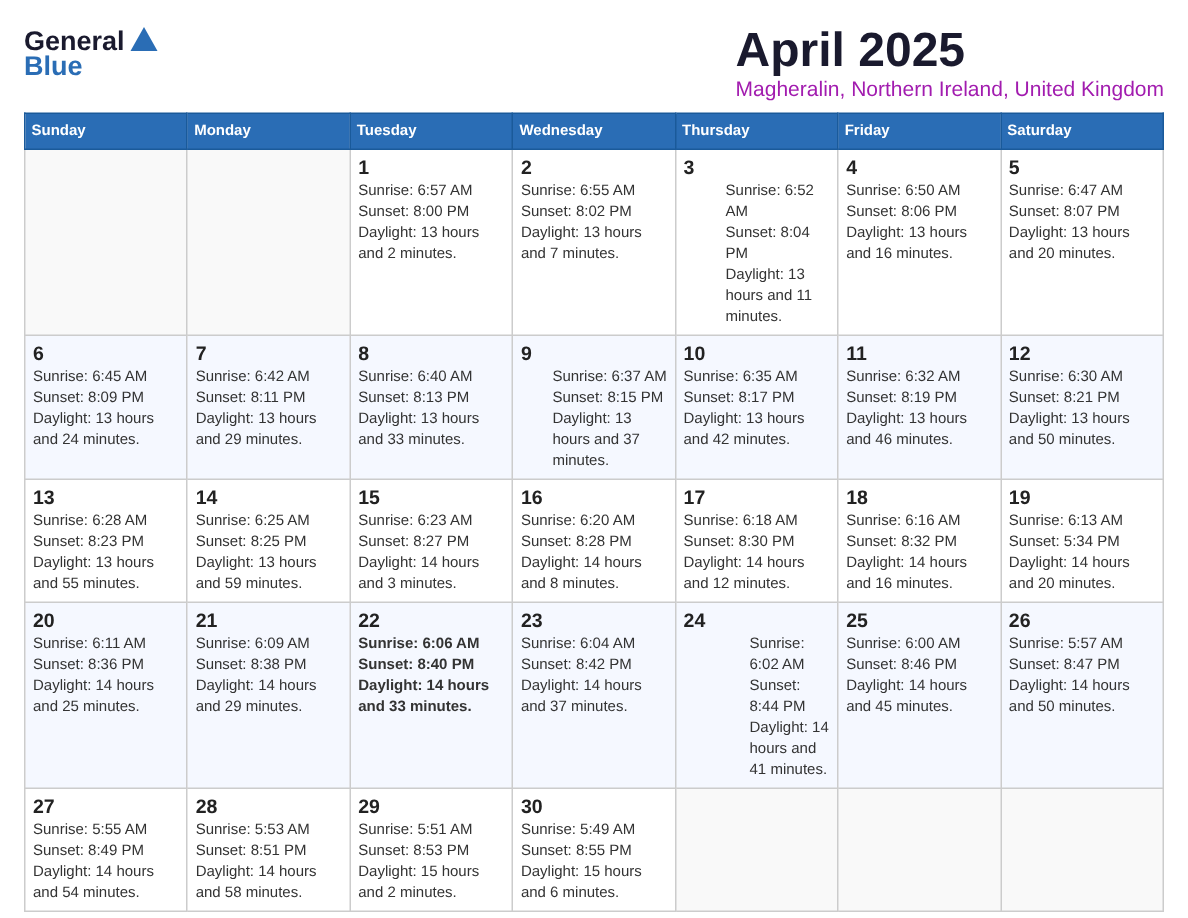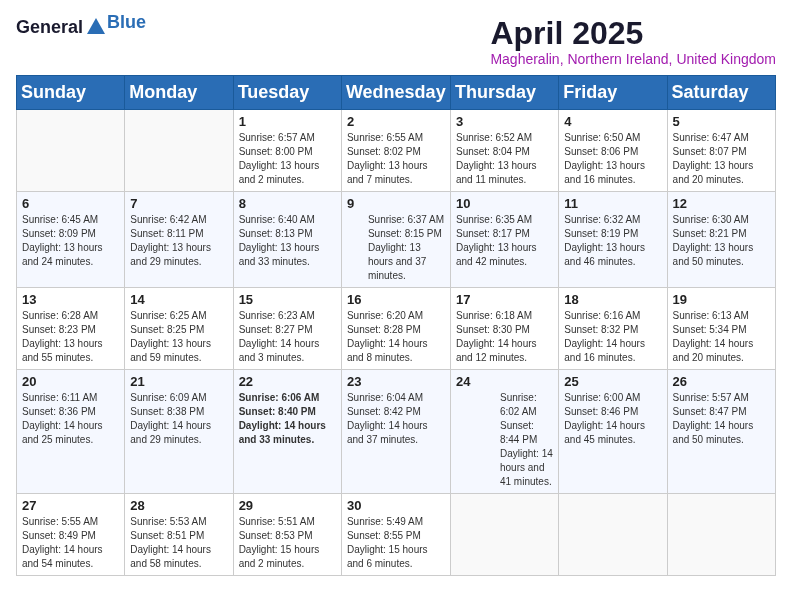--- a/index.html
+++ b/index.html
@@ -11,21 +11,21 @@
       padding: 16px;
     }
     .header {
       display: flex;
       justify-content: space-between;
       align-items: flex-start;
       margin-bottom: 4px;
     }
     .logo {
       display: flex;
-      flex-direction: row;
+      flex-direction: column;
       align-items: flex-start;
     }
     .logo-row {
       display: flex;
       align-items: center;
       gap: 2px;
     }
     .title-block {
       text-align: left;
     }
@@ -40,21 +40,21 @@
       color: #a21caf;
     }
     .calendar {
       width: 100%;
       border-collapse: collapse;
       margin-top: 8px;
     }
     .calendar th {
       background: #2a6db5;
       color: #fff;
-      font-size: 18px;
+      font-size: 10px;
       font-weight: bold;
       padding: 6px 4px;
       text-align: left;
       border: 1px solid #1a5a9a;
     }
     .calendar td {
       border: 1px solid #ccc;
       vertical-align: top;
       padding: 4px 5px;
       width: 108px;
@@ -121,21 +121,21 @@
 Daylight: 13 hours and 2 minutes.</div>
         </td>
         <td>
           <div class="day-num">2</div>
           <div class="day-info" style="white-space: pre-line;">Sunrise: 6:55 AM
 Sunset: 8:02 PM
 Daylight: 13 hours and 7 minutes.</div>
         </td>
         <td>
           <div class="day-num">3</div>
-          <div class="day-info" style="white-space: pre-line;">Sunrise: 6:52 AM
+          <div class="day-info" style="white-space: pre-line; margin-left: 28px;">Sunrise: 6:52 AM
 Sunset: 8:04 PM
 Daylight: 13 hours and 11 minutes.</div>
         </td>
         <td>
           <div class="day-num">4</div>
           <div class="day-info" style="white-space: pre-line;">Sunrise: 6:50 AM
 Sunset: 8:06 PM
 Daylight: 13 hours and 16 minutes.</div>
         </td>
         <td>

